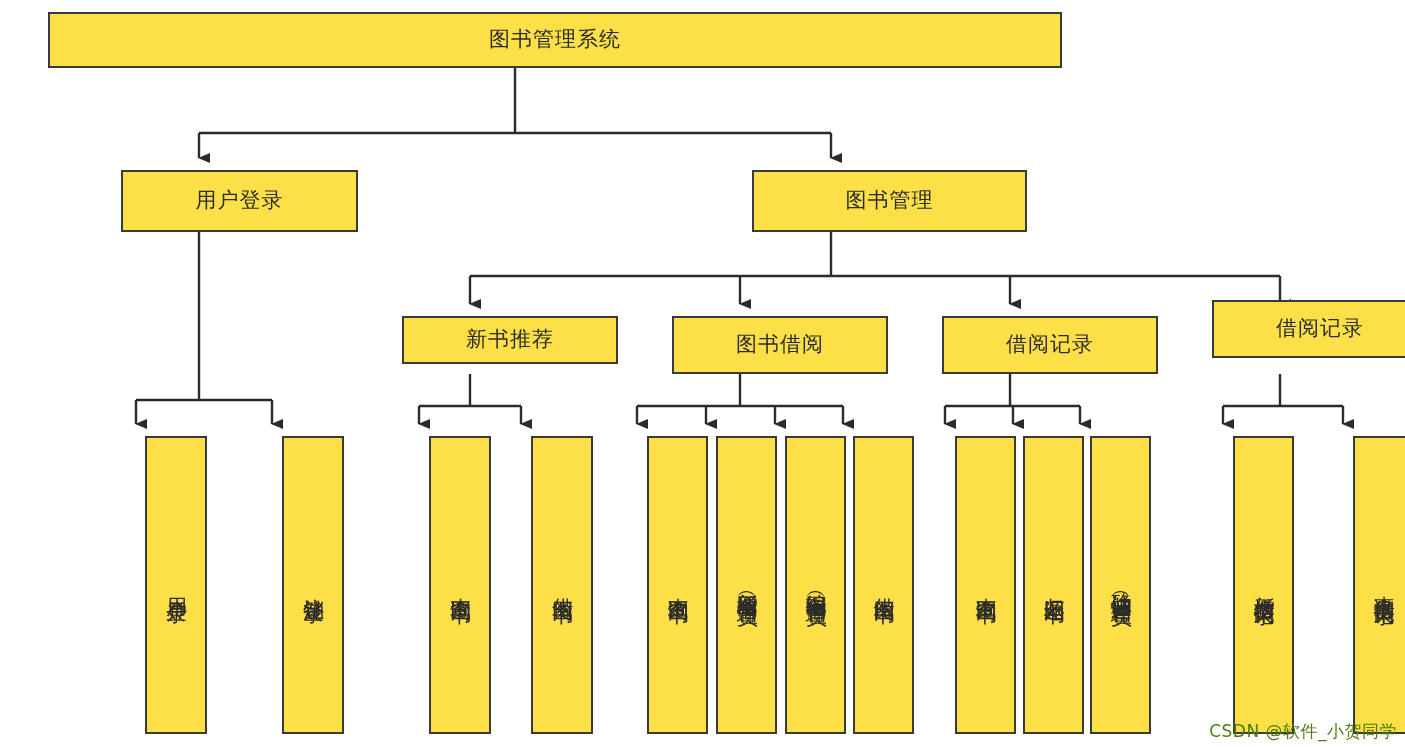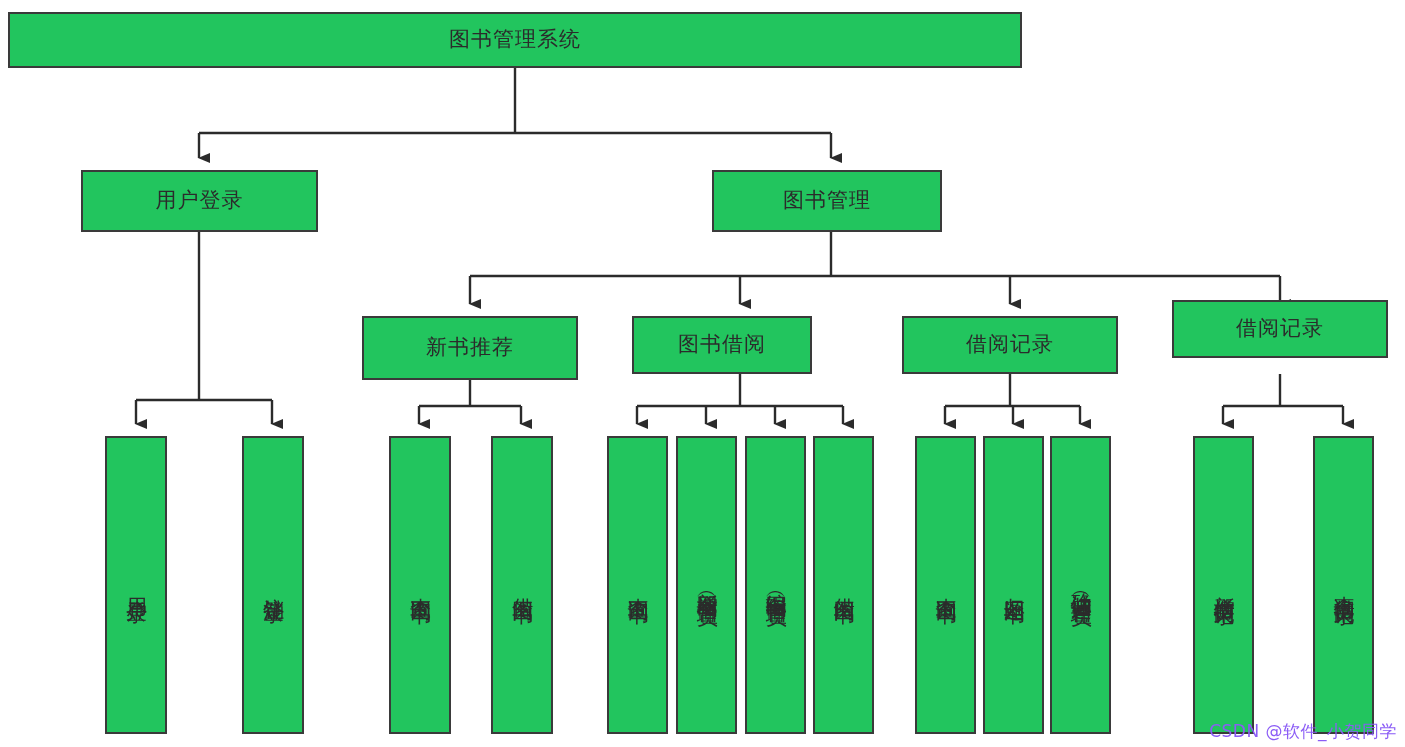--- a/index.html
+++ b/index.html
@@ -22,26 +22,27 @@
     position: absolute;
     left: 0;
     top: 0;
     width: 1405px;
     height: 747px;
     pointer-events: none;
   }
   .node {
     position: absolute;
     box-sizing: border-box;
-    background: #22c55e;
+    background: #fde047;
     border: 2px solid #3a3a3a;
     display: flex;
     align-items: center;
     justify-content: center;
     color: #2b2b2b;
+    margin-left: 40px;
   }
   .node.h {
     font-size: 21px;
     letter-spacing: 1px;
     line-height: 1.2;
   }
   .node.v {
     font-size: 21px;
     letter-spacing: 1px;
   }
@@ -51,21 +52,21 @@
     white-space: nowrap;
     line-height: 1.12;
     letter-spacing: 2px;
     display: block;
   }
   .watermark {
     position: absolute;
     right: 8px;
     bottom: 4px;
     font-size: 17px;
-    color: #8b5cf6;
+    color: #4d7c0f;
     letter-spacing: 0.5px;
     white-space: nowrap;
   }
 </style>
 </head>
 <body>
 
 <div id="canvas">
 
   <svg class="wires" viewBox="0 0 1405 747" xmlns="http://www.w3.org/2000/svg">
@@ -118,28 +119,28 @@
     </g>
   </svg>
 
   <div class="node h" style="left:8px; top:12px; width:1014px; height:56px;">
     <span>图书管理系统</span>
   </div>
 
   <div class="node h" style="left:81px; top:170px; width:237px; height:62px;">
     <span>用户登录</span>
   </div>
-  <div class="node h" style="left:712px; top:170px; width:230px; height:62px;">
+  <div class="node h" style="left:712px; top:170px; width:275px; height:62px;">
     <span>图书管理</span>
   </div>
 
-  <div class="node h" style="left:362px; top:316px; width:216px; height:64px;">
+  <div class="node h" style="left:362px; top:316px; width:216px; height:48px;">
     <span>新书推荐</span>
   </div>
-  <div class="node h" style="left:632px; top:316px; width:180px; height:58px;">
+  <div class="node h" style="left:632px; top:316px; width:216px; height:58px;">
     <span>图书借阅</span>
   </div>
   <div class="node h" style="left:902px; top:316px; width:216px; height:58px;">
     <span>借阅记录</span>
   </div>
   <div class="node h" style="left:1172px; top:300px; width:216px; height:58px;">
     <span>借阅记录</span>
   </div>
 
   <div class="node v" style="left:105px; top:436px; width:62px; height:298px;">

